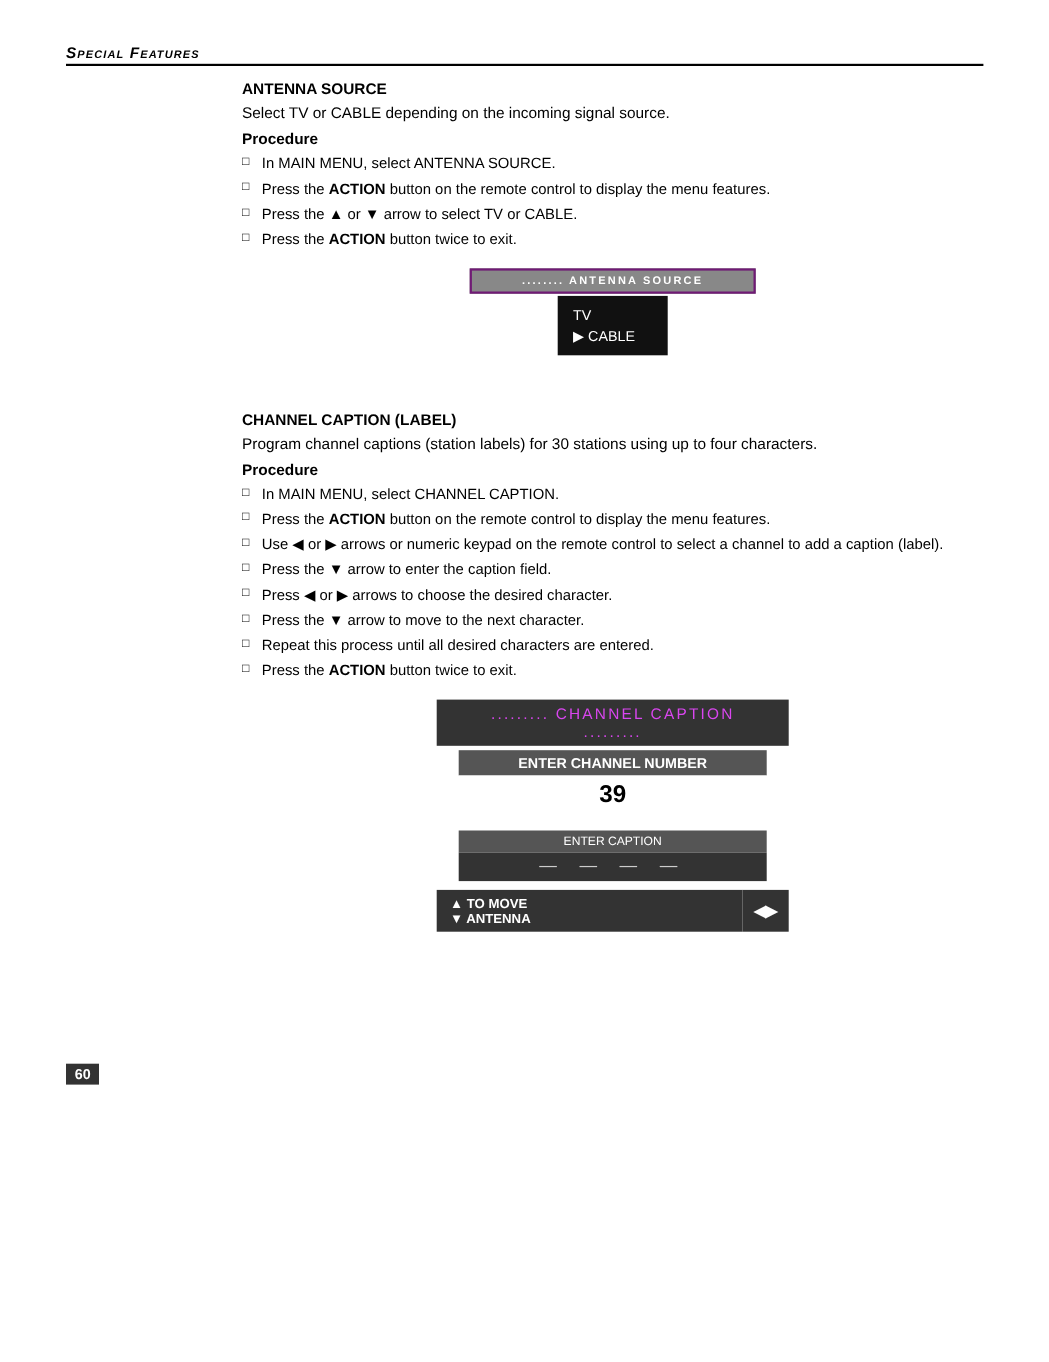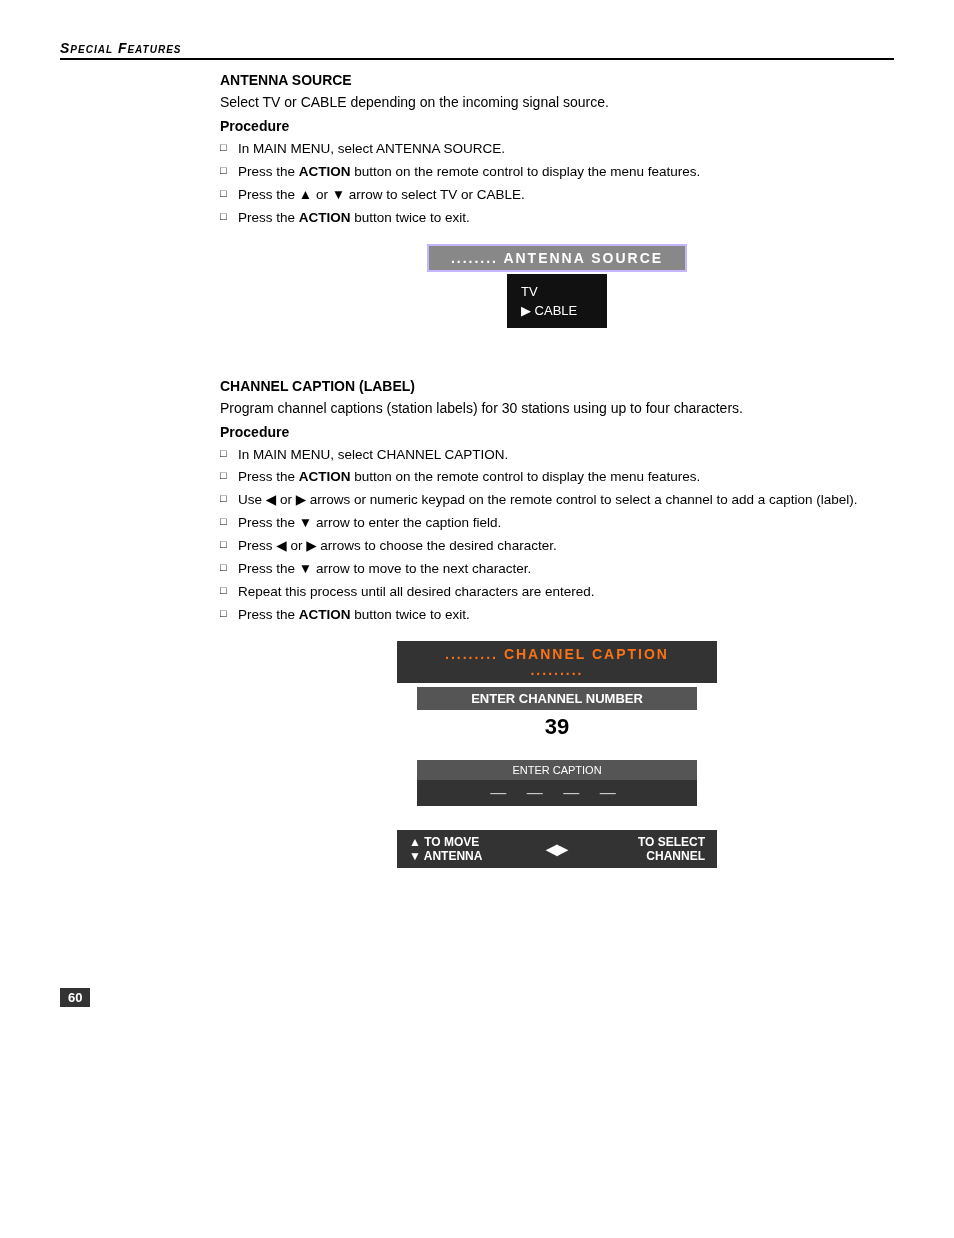--- a/index.html
+++ b/index.html
@@ -84,26 +84,26 @@
       align-items: center;
       width: 280px;
       margin-left: auto;
       margin-right: auto;
     }
 
     .antenna-header-bar {
       background: #888;
       color: #fff;
       font-weight: bold;
-      font-size: 14px;
+      font-size: 10px;
       text-align: center;
       padding: 4px 20px;
       width: 260px;
       letter-spacing: 2px;
-      border: 2px solid #c4b5fd;
+      border: 2px solid #701a75;
     }
 
     .antenna-menu-box {
       background: #111;
       color: #fff;
       width: 100px;
       padding: 8px 14px;
       margin-top: 2px;
     }
 
@@ -124,22 +124,22 @@
       display: flex;
       flex-direction: column;
       align-items: center;
       width: 340px;
       margin-left: auto;
       margin-right: auto;
     }
 
     .channel-header-bar {
       background: #333;
-      color: #f97316;
-      font-weight: bold;
+      color: #d946ef;
+      font-weight: normal;
       font-size: 14px;
       text-align: center;
       padding: 5px 20px;
       width: 320px;
       letter-spacing: 2px;
     }
 
     .channel-enter-number {
       background: #555;
       color: #fff;
@@ -178,21 +178,21 @@
       font-size: 16px;
       text-align: center;
       padding: 4px 20px;
       width: 280px;
       letter-spacing: 8px;
     }
 
     .channel-bottom-bar {
       display: flex;
       width: 320px;
-      margin-top: 24px;
+      margin-top: 8px;
     }
 
     .channel-bottom-left {
       background: #333;
       color: #fff;
       font-size: 12px;
       font-weight: bold;
       padding: 5px 12px;
       flex: 1;
     }
@@ -286,23 +286,19 @@
     </div>
     <div class="channel-caption-dashes">
       <span>—  —  —  —</span>
     </div>
     <div class="channel-bottom-bar">
       <div class="channel-bottom-left">
         <div>▲ TO MOVE</div>
         <div>▼ ANTENNA</div>
       </div>
       <div style="display:flex; align-items:center; justify-content:center; background:#333; color:#fff; font-weight:bold; font-size:14px; padding: 0 10px;">◀▶</div>
-      <div class="channel-bottom-right">
-        <div>TO SELECT</div>
-        <div>CHANNEL</div>
-      </div>
     </div>
   </div>
 </div>
 
 <div style="margin-top: 60px;">
   <span class="page-number-box">60</span>
 </div>
 
 </body></html>

